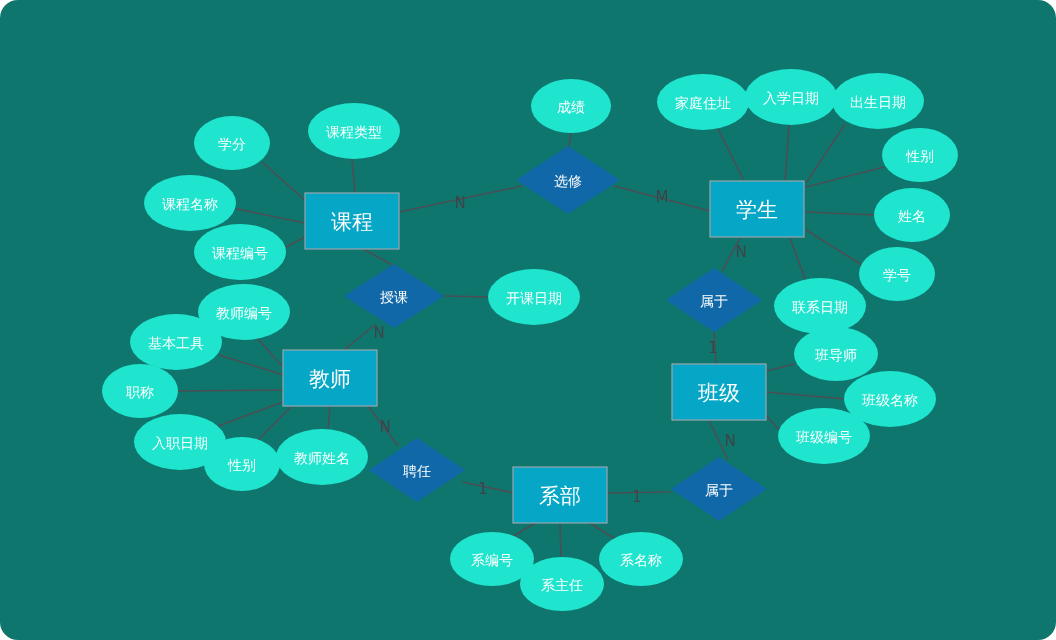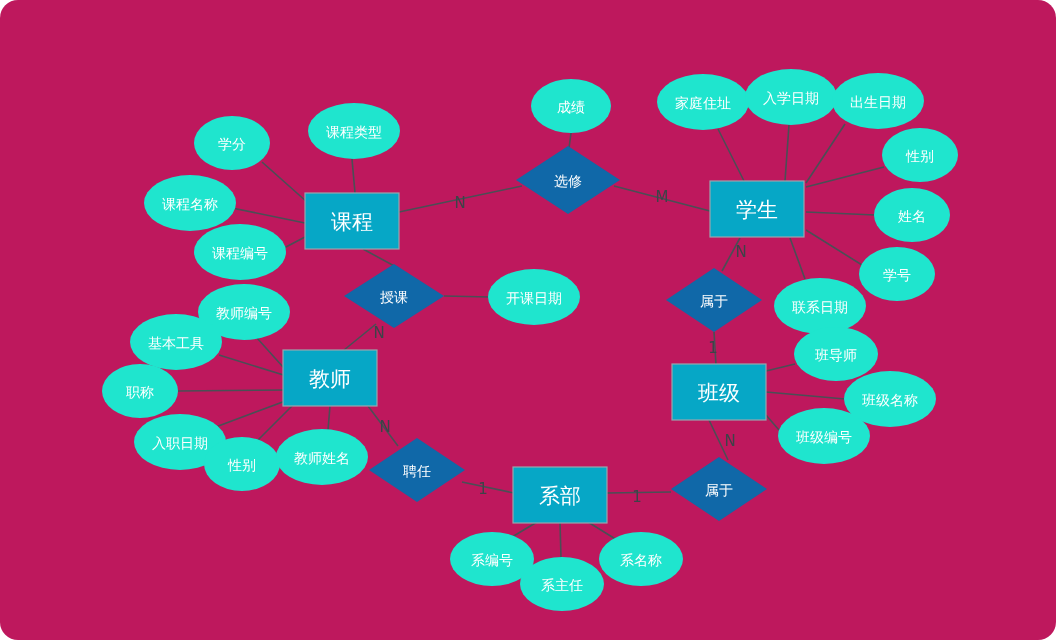--- a/index.html
+++ b/index.html
@@ -8,21 +8,21 @@
     background: #ffffff;
     width: 1056px;
     height: 640px;
     overflow: hidden;
     font-family: "DejaVu Sans", "Liberation Sans", sans-serif;
   }
   #canvas {
     position: relative;
     width: 1056px;
     height: 640px;
-    background: #be185d;
+    background: #0f766e;
     border-radius: 18px;
     overflow: hidden;
   }
   #er-svg {
     position: absolute;
     left: 0;
     top: 0;
     width: 1056px;
     height: 640px;
   }

